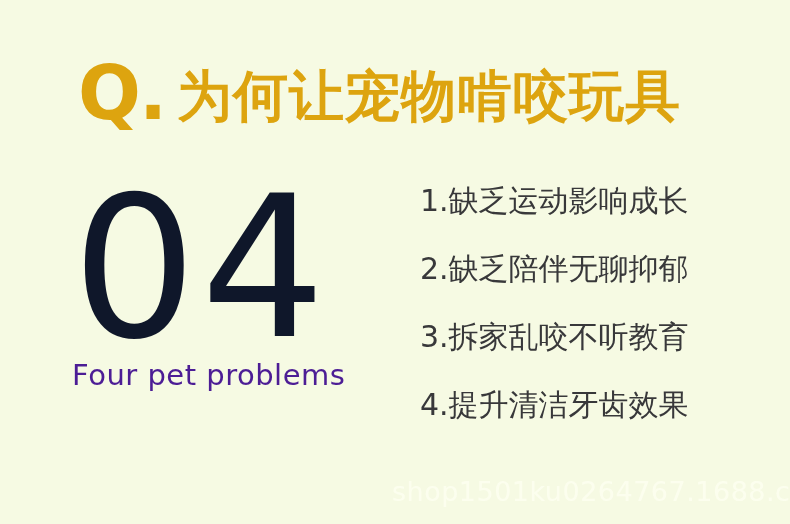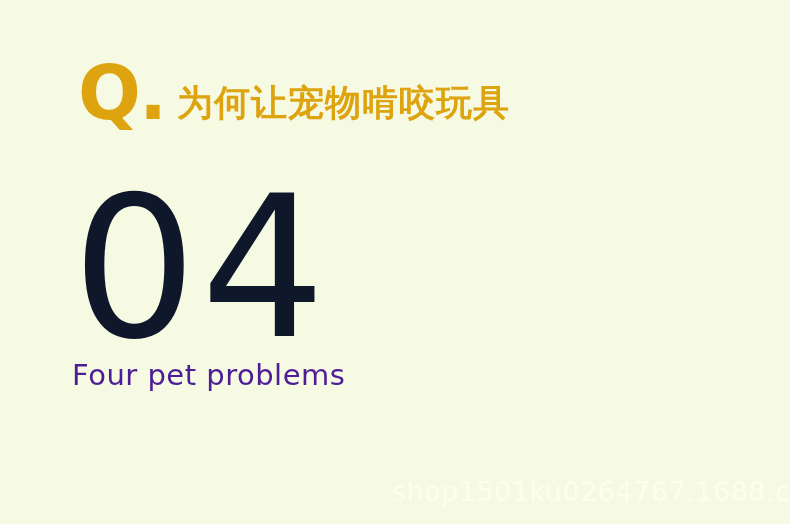--- a/index.html
+++ b/index.html
@@ -38,21 +38,21 @@
     font-weight: 700;
     color: #dda40f;
     line-height: 1;
     letter-spacing: -2px;
     margin-right: 12px;
     position: relative;
     top: 4px;
   }
   .title-text {
     font-family: "DejaVu Sans", "Liberation Sans", sans-serif;
-    font-size: 36px;
+    font-size: 55px;
     font-weight: 700;
     color: #dda40f;
     line-height: 1;
     letter-spacing: 1px;
   }
 
   
   .left-block {
     position: absolute;
     left: 72px;
@@ -123,16 +123,22 @@
   <div class="title-row">
     <span class="q-mark">Q.</span>
     <span class="title-text">为何让宠物啃咬玩具</span>
   </div>
 
   <div class="left-block">
     <div class="big-number">04</div>
     <div class="subtitle-en">Four pet problems</div>
   </div>
 
+  <div class="list-block">
+    <div class="list-item">1.缺乏运动影响成长</div>
+    <div class="list-item">2.缺乏陪伴无聊抑郁</div>
+    <div class="list-item">3.拆家乱咬不听教育</div>
+    <div class="list-item">4.提升清洁牙齿效果</div>
+  </div>
 
   <div class="watermark">shop1501ku0264767.1688.com</div>
 
 </div>
 
 </body></html>

